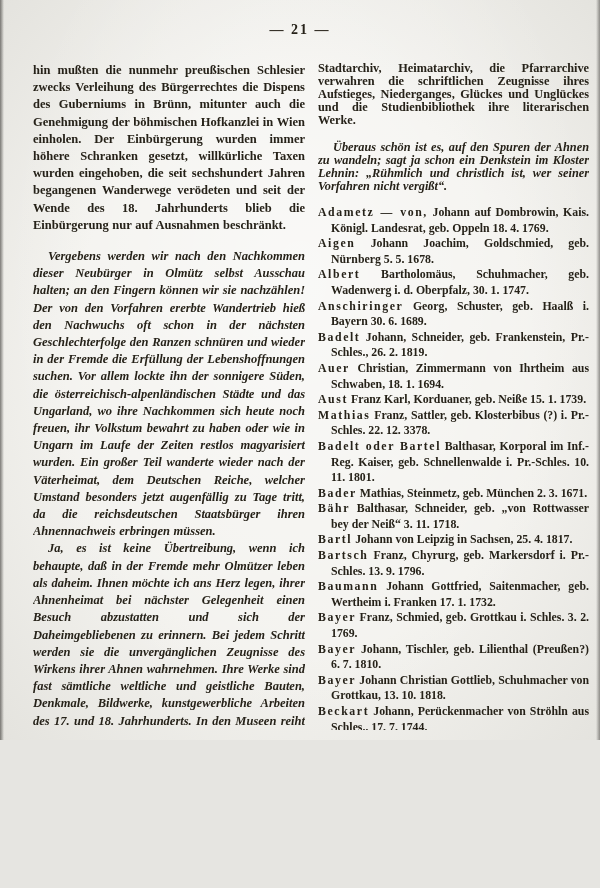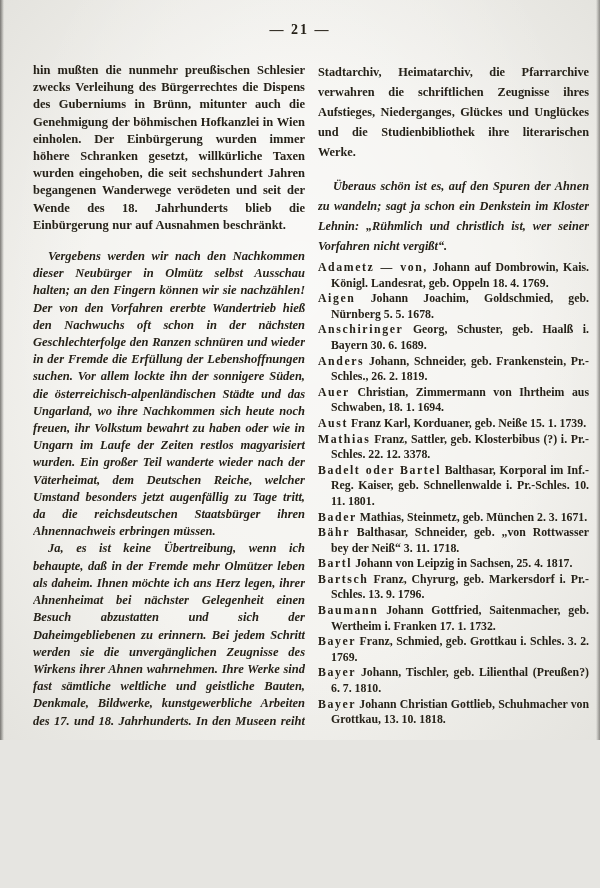--- a/index.html
+++ b/index.html
@@ -34,25 +34,25 @@
   .col-right { flex:1; }
 
   .para {
     margin:0;
     text-align:justify;
     font-weight:bold;
     hyphens:auto;
     word-spacing:0.5px;
   }
   .col-left .para { font-size:12.5px; line-height:17.2px; }
-  .para.rp        { font-size:12.3px; line-height:20px; }
+  .para.rp        { font-size:12.3px; line-height:13px; }
   .indent { text-indent:15px;font-style:italic; }
   .gap    { margin-top:14px; }
 
-  .entries { margin-top:4px; }
+  .entries { margin-top:12px; }
   .entry {
     font-size:11.8px; line-height:15.6px;
     font-weight:bold;
     text-align:justify;
     padding-left:13px; text-indent:-13px;
     hyphens:auto;
   }
   .entry-name { letter-spacing:1.6px; }
 </style>
 </head>
@@ -70,22 +70,23 @@
       <p class="para indent gap">Vergebens werden wir nach den Nachkommen dieser Neubürger in Olmütz selbst Ausschau halten; an den Fingern können wir sie nachzählen! Der von den Vorfahren ererbte Wandertrieb hieß den Nachwuchs oft schon in der nächsten Geschlechterfolge den Ranzen schnüren und wieder in der Fremde die Erfüllung der Lebenshoffnungen suchen. Vor allem lockte ihn der sonnigere Süden, die österreichisch-alpenländischen Städte und das Ungarland, wo ihre Nachkommen sich heute noch freuen, ihr Volkstum bewahrt zu haben oder wie in Ungarn im Laufe der Zeiten restlos magyarisiert wurden. Ein großer Teil wanderte wieder nach der Väterheimat, dem Deutschen Reiche, welcher Umstand besonders jetzt augenfällig zu Tage tritt, da die reichsdeutschen Staatsbürger ihren Ahnennachweis erbringen müssen.</p>
       <p class="para indent">Ja, es ist keine Übertreibung, wenn ich behaupte, daß in der Fremde mehr Olmützer leben als daheim. Ihnen möchte ich ans Herz legen, ihrer Ahnenheimat bei nächster Gelegenheit einen Besuch abzustatten und sich der Daheimgebliebenen zu erinnern. Bei jedem Schritt werden sie die unvergänglichen Zeugnisse des Wirkens ihrer Ahnen wahrnehmen. Ihre Werke sind fast sämtliche weltliche und geistliche Bauten, Denkmale, Bildwerke, kunstgewerbliche Arbeiten des 17. und 18. Jahrhunderts. In den Museen reiht sich ein schönes Stück an das andere. Das</p>
     </div>
 
     <div class="col col-right">
       <p class="para rp">Stadtarchiv, Heimatarchiv, die Pfarrarchive verwahren die schriftlichen Zeugnisse ihres Aufstieges, Niederganges, Glückes und Unglückes und die Studienbibliothek ihre literarischen Werke.</p>
       <p class="para rp indent gap">Überaus schön ist es, auf den Spuren der Ahnen zu wandeln; sagt ja schon ein Denkstein im Kloster Lehnin: „Rühmlich und christlich ist, wer seiner Vorfahren nicht vergißt“.</p>
       <div class="entries">
           <div class="entry"><span class="entry-name">Adametz — von,</span><span class="entry-text"> Johann auf Dombrowin, Kais. Königl. Landesrat, geb. Oppeln 18. 4. 1769.</span></div>
           <div class="entry"><span class="entry-name">Aigen</span><span class="entry-text"> Johann Joachim, Goldschmied, geb. Nürnberg 5. 5. 1678.</span></div>
+          <div class="entry"><span class="entry-name">Albert</span><span class="entry-text"> Bartholomäus, Schuhmacher, geb. Wadenwerg i. d. Oberpfalz, 30. 1. 1747.</span></div>
           <div class="entry"><span class="entry-name">Anschiringer</span><span class="entry-text"> Georg, Schuster, geb. Haalß i. Bayern 30. 6. 1689.</span></div>
-          <div class="entry"><span class="entry-name">Anders</span><span class="entry-text"> Johann, Schneider, geb. Frankenstein, Pr.-Schles., 26. 2. 1819.</span></div>
+          <div class="entry"><span class="entry-name">Badelt</span><span class="entry-text"> Johann, Schneider, geb. Frankenstein, Pr.-Schles., 26. 2. 1819.</span></div>
           <div class="entry"><span class="entry-name">Auer</span><span class="entry-text"> Christian, Zimmermann von Ihrtheim aus Schwaben, 18. 1. 1694.</span></div>
           <div class="entry"><span class="entry-name">Aust</span><span class="entry-text"> Franz Karl, Korduaner, geb. Neiße 15. 1. 1739.</span></div>
           <div class="entry"><span class="entry-name">Mathias</span><span class="entry-text"> Franz, Sattler, geb. Klosterbibus (?) i. Pr.-Schles. 22. 12. 3378.</span></div>
           <div class="entry"><span class="entry-name">Badelt oder Bartel</span><span class="entry-text"> Balthasar, Korporal im Inf.-Reg. Kaiser, geb. Schnellenwalde i. Pr.-Schles. 10. 11. 1801.</span></div>
           <div class="entry"><span class="entry-name">Bader</span><span class="entry-text"> Mathias, Steinmetz, geb. München 2. 3. 1671.</span></div>
           <div class="entry"><span class="entry-name">Bähr</span><span class="entry-text"> Balthasar, Schneider, geb. „von Rottwasser bey der Neiß“ 3. 11. 1718.</span></div>
           <div class="entry"><span class="entry-name">Bartl</span><span class="entry-text"> Johann von Leipzig in Sachsen, 25. 4. 1817.</span></div>
           <div class="entry"><span class="entry-name">Bartsch</span><span class="entry-text"> Franz, Chyrurg, geb. Markersdorf i. Pr.-Schles. 13. 9. 1796.</span></div>
           <div class="entry"><span class="entry-name">Baumann</span><span class="entry-text"> Johann Gottfried, Saitenmacher, geb. Wertheim i. Franken 17. 1. 1732.</span></div>
           <div class="entry"><span class="entry-name">Bayer</span><span class="entry-text"> Franz, Schmied, geb. Grottkau i. Schles. 3. 2. 1769.</span></div>

